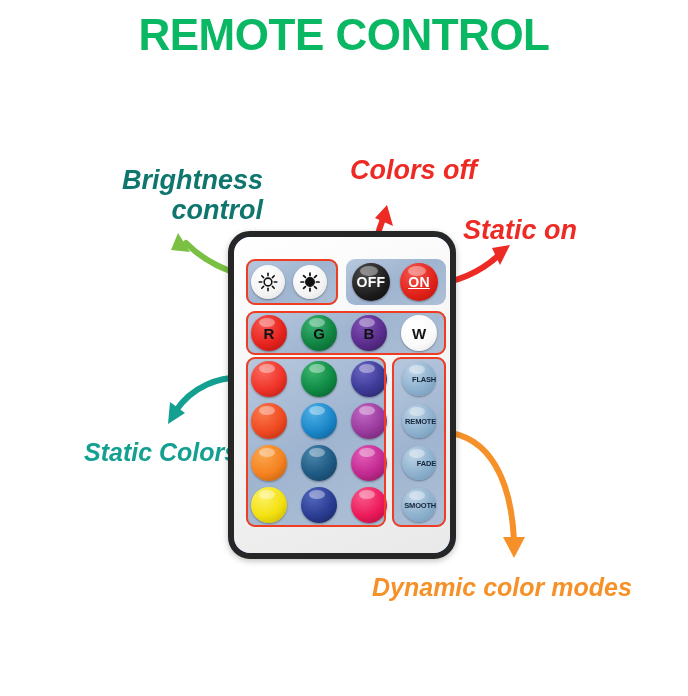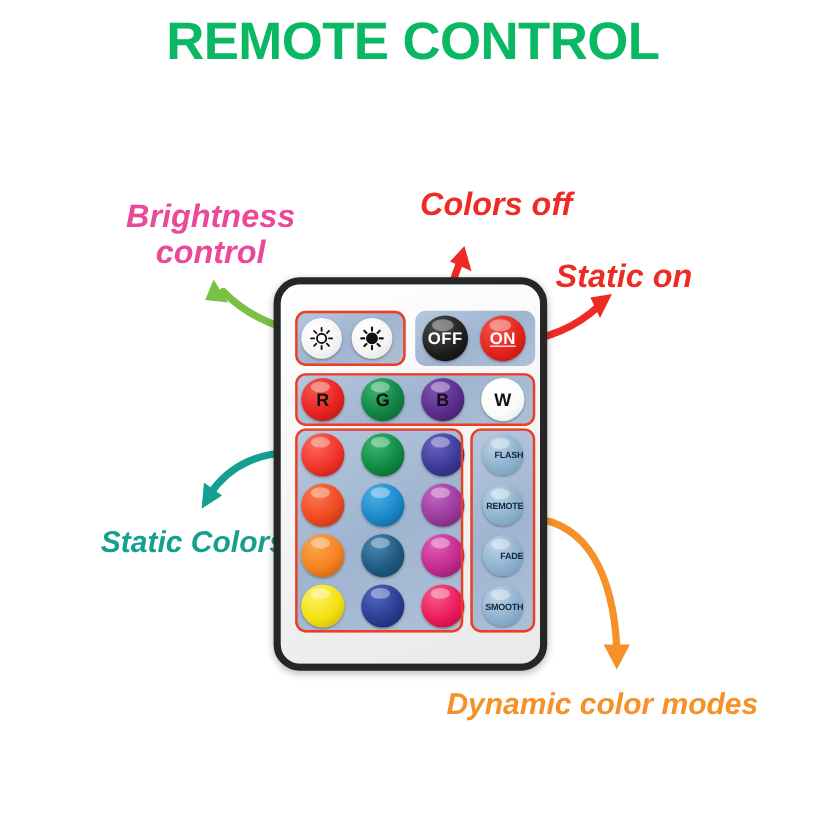--- a/index.html
+++ b/index.html
@@ -35,23 +35,23 @@
     font-family: "Liberation Sans", sans-serif;
     font-weight: bold;
     font-style: italic;
     line-height: 1.12;
     white-space: pre-line;
   }
   #label-brightness {
     left: 88px;
     top: 165px;
     width: 175px;
-    text-align: center;
+    text-align: right;
     font-size: 27px;
-    color: #ec4899;
+    color: #0f766e;
   }
   #label-power-off {
     left: 350px;
     top: 155px;
     font-size: 27px;
     color: #ee2a24;
   }
   #label-power-on {
     left: 463px;
     top: 215px;

